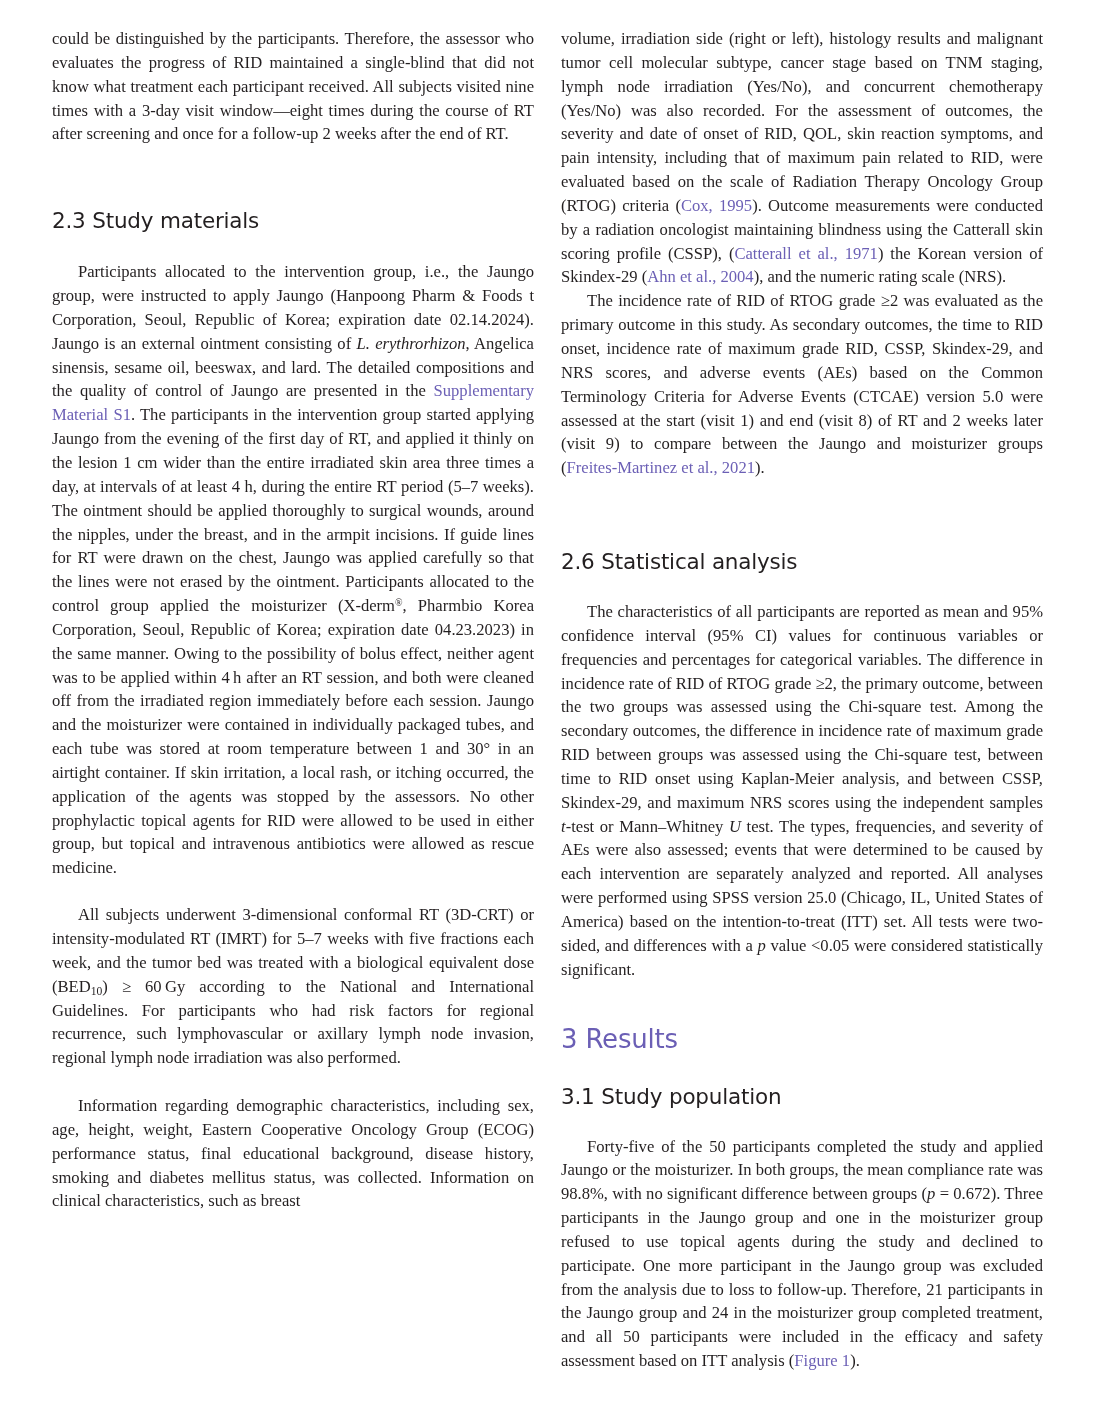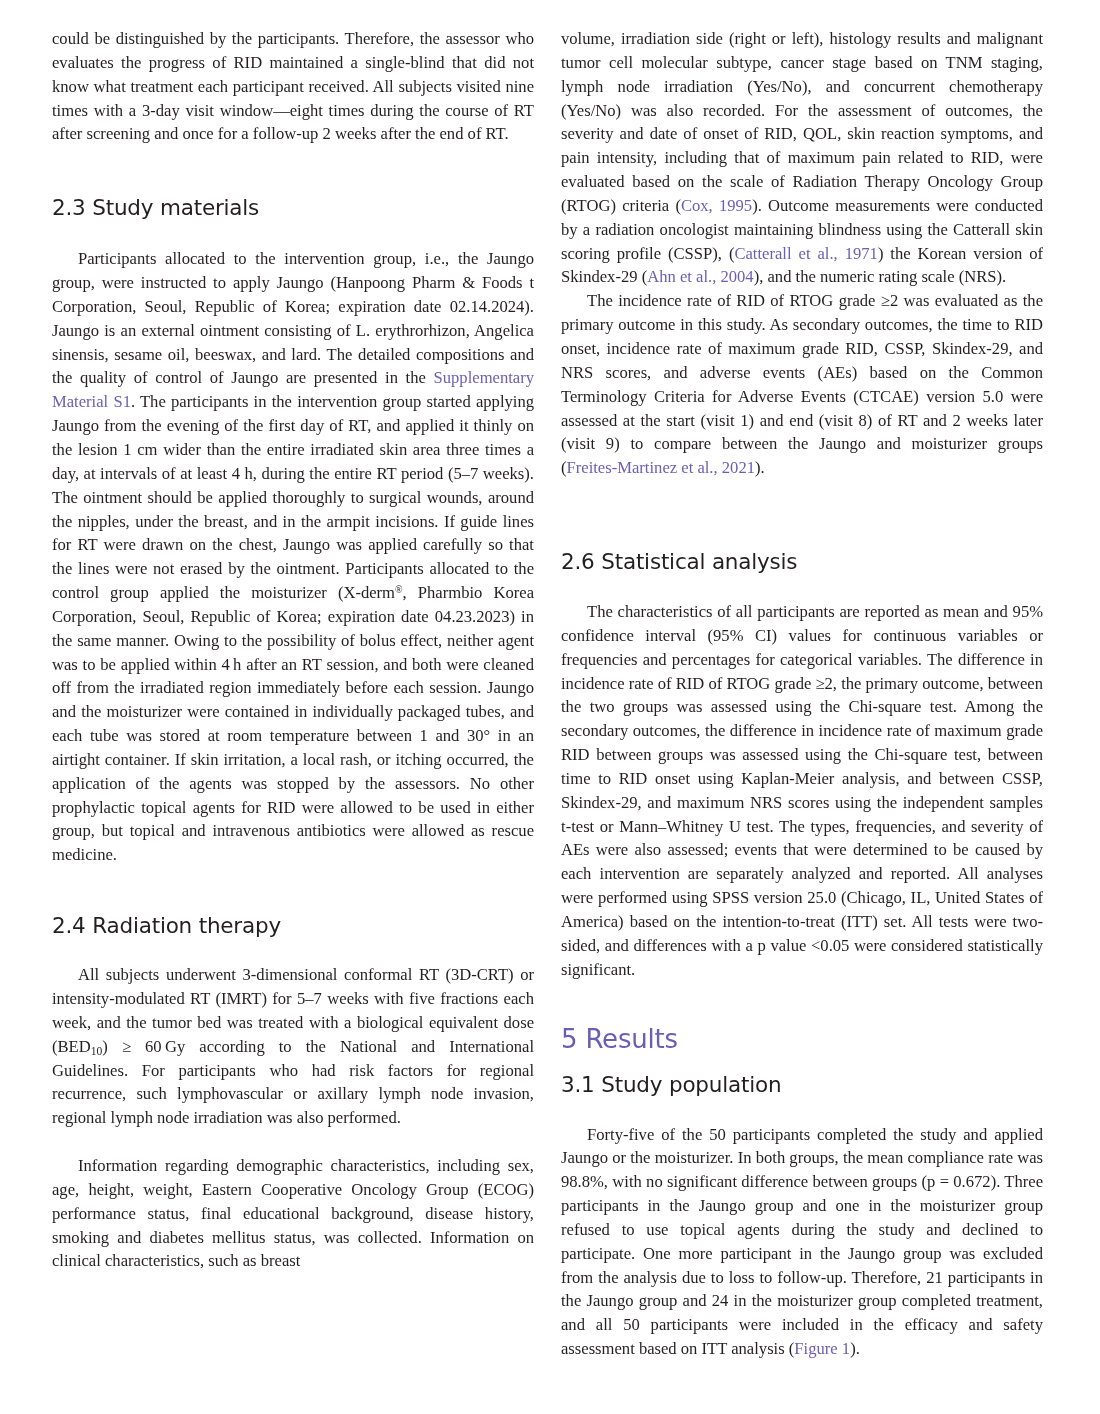--- a/index.html
+++ b/index.html
@@ -13,21 +13,21 @@
     font-family: "Liberation Serif", "DejaVu Serif", serif;
     font-size: 16.6px;
     line-height: 23.85px;
     color: #231f20;
     text-align: justify;
     text-indent: 26px;
     hyphens: none;
   }
   p.body.noindent { text-indent: 0; }
   .link { color: #6b5fb5; cursor: pointer; margin-top: 48px; }
-  .it { }
+  .it { font-style: italic; }
   sub { font-size: 70%; line-height: 0; vertical-align: -0.25em; }
   sup { font-size: 60%; line-height: 0; vertical-align: 0.55em; }
   h2.sec {
     margin: 0;
     font-family: "DejaVu Sans", "Liberation Sans", sans-serif;
     font-weight: normal;
     font-size: 21.5px;
     line-height: 28px;
     color: #231f20;
     letter-spacing: -0.2px;
@@ -43,34 +43,33 @@
   }
 </style>
 </head>
 <body>
 
 <div class="page">
 
   <div class="col col-left">
     <p class="body noindent"><span>could be distinguished by the participants. Therefore, the assessor who evaluates the progress of RID maintained a single-blind that did not know what treatment each participant received. All subjects visited nine times with a 3-day visit window—eight times during the course of RT after screening and once for a follow-up 2 weeks after the end of RT.</span></p>
 
-    <h2 class="sec" style="margin-top:48px;">2.3 Study materials</h2>
+    <h2 class="sec" style="margin-top:61px;">2.3 Study materials</h2>
     <p class="body" style="margin-top:25px;"><span>Participants allocated to the intervention group, i.e., the Jaungo group, were instructed to apply Jaungo (Hanpoong Pharm &amp; Foods t Corporation, Seoul, Republic of Korea; expiration date 02.14.2024). Jaungo is an external ointment consisting of </span><span class="it">L. erythrorhizon</span><span>, Angelica sinensis, sesame oil, beeswax, and lard. The detailed compositions and the quality of control of Jaungo are presented in the </span><a class="link">Supplementary Material S1</a><span>. The participants in the intervention group started applying Jaungo from the evening of the first day of RT, and applied it thinly on the lesion 1 cm wider than the entire irradiated skin area three times a day, at intervals of at least 4 h, during the entire RT period (5–7 weeks). The ointment should be applied thoroughly to surgical wounds, around the nipples, under the breast, and in the armpit incisions. If guide lines for RT were drawn on the chest, Jaungo was applied carefully so that the lines were not erased by the ointment. Participants allocated to the control group applied the moisturizer (X-derm</span><sup>®</sup><span>, Pharmbio Korea Corporation, Seoul, Republic of Korea; expiration date 04.23.2023) in the same manner. Owing to the possibility of bolus effect, neither agent was to be applied within 4 h after an RT session, and both were cleaned off from the irradiated region immediately before each session. Jaungo and the moisturizer were contained in individually packaged tubes, and each tube was stored at room temperature between 1 and 30° in an airtight container. If skin irritation, a local rash, or itching occurred, the application of the agents was stopped by the assessors. No other prophylactic topical agents for RID were allowed to be used in either group, but topical and intravenous antibiotics were allowed as rescue medicine.</span></p>
 
-    <h2 class="sec" style="margin-top:45px;">2.4 Radiation therapy</h2>
     <p class="body" style="margin-top:23px;"><span>All subjects underwent 3-dimensional conformal RT (3D-CRT) or intensity-modulated RT (IMRT) for 5–7 weeks with five fractions each week, and the tumor bed was treated with a biological equivalent dose (BED</span><sub>10</sub><span>) ≥ 60 Gy according to the National and International Guidelines. For participants who had risk factors for regional recurrence, such lymphovascular or axillary lymph node invasion, regional lymph node irradiation was also performed.</span></p>
 
     <p class="body" style="margin-top:24px;"><span>Information regarding demographic characteristics, including sex, age, height, weight, Eastern Cooperative Oncology Group (ECOG) performance status, final educational background, disease history, smoking and diabetes mellitus status, was collected. Information on clinical characteristics, such as breast</span></p>
   </div>
 
   <div class="col col-right">
     <p class="body noindent"><span>volume, irradiation side (right or left), histology results and malignant tumor cell molecular subtype, cancer stage based on TNM staging, lymph node irradiation (Yes/No), and concurrent chemotherapy (Yes/No) was also recorded. For the assessment of outcomes, the severity and date of onset of RID, QOL, skin reaction symptoms, and pain intensity, including that of maximum pain related to RID, were evaluated based on the scale of Radiation Therapy Oncology Group (RTOG) criteria (</span><a class="link">Cox, 1995</a><span>). Outcome measurements were conducted by a radiation oncologist maintaining blindness using the Catterall skin scoring profile (CSSP), (</span><a class="link">Catterall et al., 1971</a><span>) the Korean version of Skindex-29 (</span><a class="link">Ahn et al., 2004</a><span>), and the numeric rating scale (NRS).</span></p>
     <p class="body"><span>The incidence rate of RID of RTOG grade ≥2 was evaluated as the primary outcome in this study. As secondary outcomes, the time to RID onset, incidence rate of maximum grade RID, CSSP, Skindex-29, and NRS scores, and adverse events (AEs) based on the Common Terminology Criteria for Adverse Events (CTCAE) version 5.0 were assessed at the start (visit 1) and end (visit 8) of RT and 2 weeks later (visit 9) to compare between the Jaungo and moisturizer groups (</span><a class="link">Freites-Martinez et al., 2021</a><span>).</span></p>
 
     <h2 class="sec" style="margin-top:68px;">2.6 Statistical analysis</h2>
     <p class="body" style="margin-top:24px;"><span>The characteristics of all participants are reported as mean and 95% confidence interval (95% CI) values for continuous variables or frequencies and percentages for categorical variables. The difference in incidence rate of RID of RTOG grade ≥2, the primary outcome, between the two groups was assessed using the Chi-square test. Among the secondary outcomes, the difference in incidence rate of maximum grade RID between groups was assessed using the Chi-square test, between time to RID onset using Kaplan-Meier analysis, and between CSSP, Skindex-29, and maximum NRS scores using the independent samples </span><span class="it">t</span><span>-test or Mann–Whitney </span><span class="it">U</span><span> test. The types, frequencies, and severity of AEs were also assessed; events that were determined to be caused by each intervention are separately analyzed and reported. All analyses were performed using SPSS version 25.0 (Chicago, IL, United States of America) based on the intention-to-treat (ITT) set. All tests were two-sided, and differences with a </span><span class="it">p</span><span> value &lt;0.05 were considered statistically significant.</span></p>
 
-    <h1 class="major" style="margin-top:41px;">5 Results</h1>
-    <h2 class="sec" style="margin-top:16px;">3.1 Study population</h2>
+    <h1 class="major" style="margin-top:41px;">3 Results</h1>
+    <h2 class="sec" style="margin-top:28px;">3.1 Study population</h2>
     <p class="body" style="margin-top:24px;"><span>Forty-five of the 50 participants completed the study and applied Jaungo or the moisturizer. In both groups, the mean compliance rate was 98.8%, with no significant difference between groups (</span><span class="it">p</span><span> = 0.672). Three participants in the Jaungo group and one in the moisturizer group refused to use topical agents during the study and declined to participate. One more participant in the Jaungo group was excluded from the analysis due to loss to follow-up. Therefore, 21 participants in the Jaungo group and 24 in the moisturizer group completed treatment, and all 50 participants were included in the efficacy and safety assessment based on ITT analysis (</span><a class="link">Figure 1</a><span>).</span></p>
   </div>
 
 </div>
 
 </body></html>

